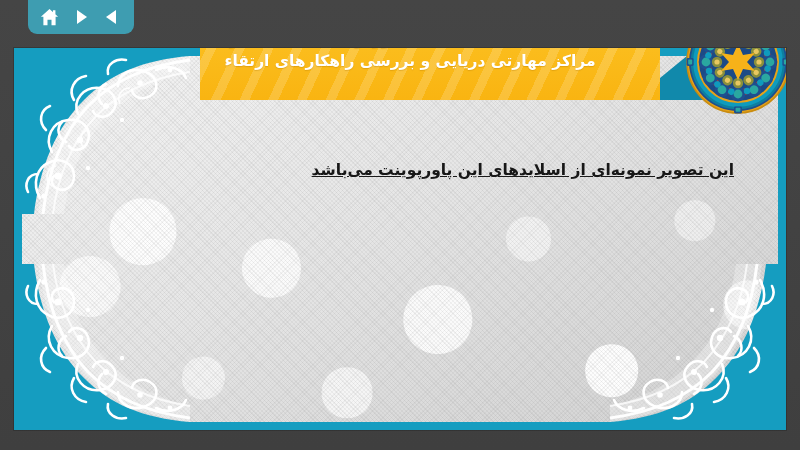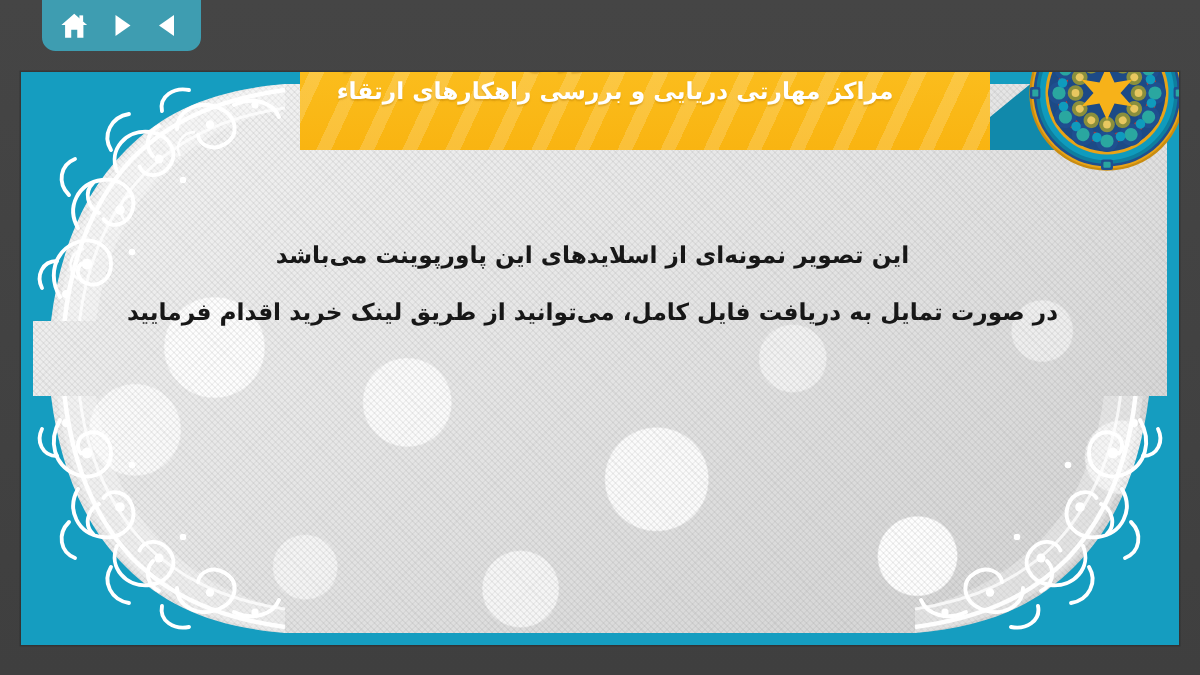--- a/index.html
+++ b/index.html
@@ -169,22 +169,23 @@
   #medallion svg { display: block; width: 100%; height: 100%; }
 
   
   #body-text {
     position: absolute;
     top: 96px;
     left: 34px;
     right: 44px;
     z-index: 20;
     direction: rtl;
-    text-align: center;
+    text-align: right;
     color: #1b1b1b;
+    text-decoration: underline;
   }
   .body-line {
     font-size: 15.5px;
     line-height: 2.42;
     font-weight: bold;
     white-space: nowrap;
     color: #171717;
   }
 </style>
 </head>
@@ -316,21 +317,20 @@
             <circle cx="22" cy="140" r="2.6"></circle>
             <circle cx="148" cy="14" r="2.4"></circle>
             <circle cx="66" cy="112" r="2.2"></circle>
             <circle cx="100" cy="64" r="2.2"></circle>
           </g>
         </svg>
       </div>
 
       <div id="body-text">
         <div class="body-line">این تصویر نمونه‌ای از اسلایدهای این پاورپوینت می‌باشد</div>
-        <div class="body-line">در صورت تمایل به دریافت فایل کامل، می‌توانید از طریق لینک خرید اقدام فرمایید</div>
       </div>
 
     </div>
 
     <div id="banner">
       <div id="banner-tail"></div>
       <div id="banner-body">
         <div id="banner-title">تحلیل کامل نقاط ضعف آموزش‌های تخصصی در مراکز مهارتی دریایی و بررسی راهکارهای ارتقاء</div>
       </div>
     </div>

